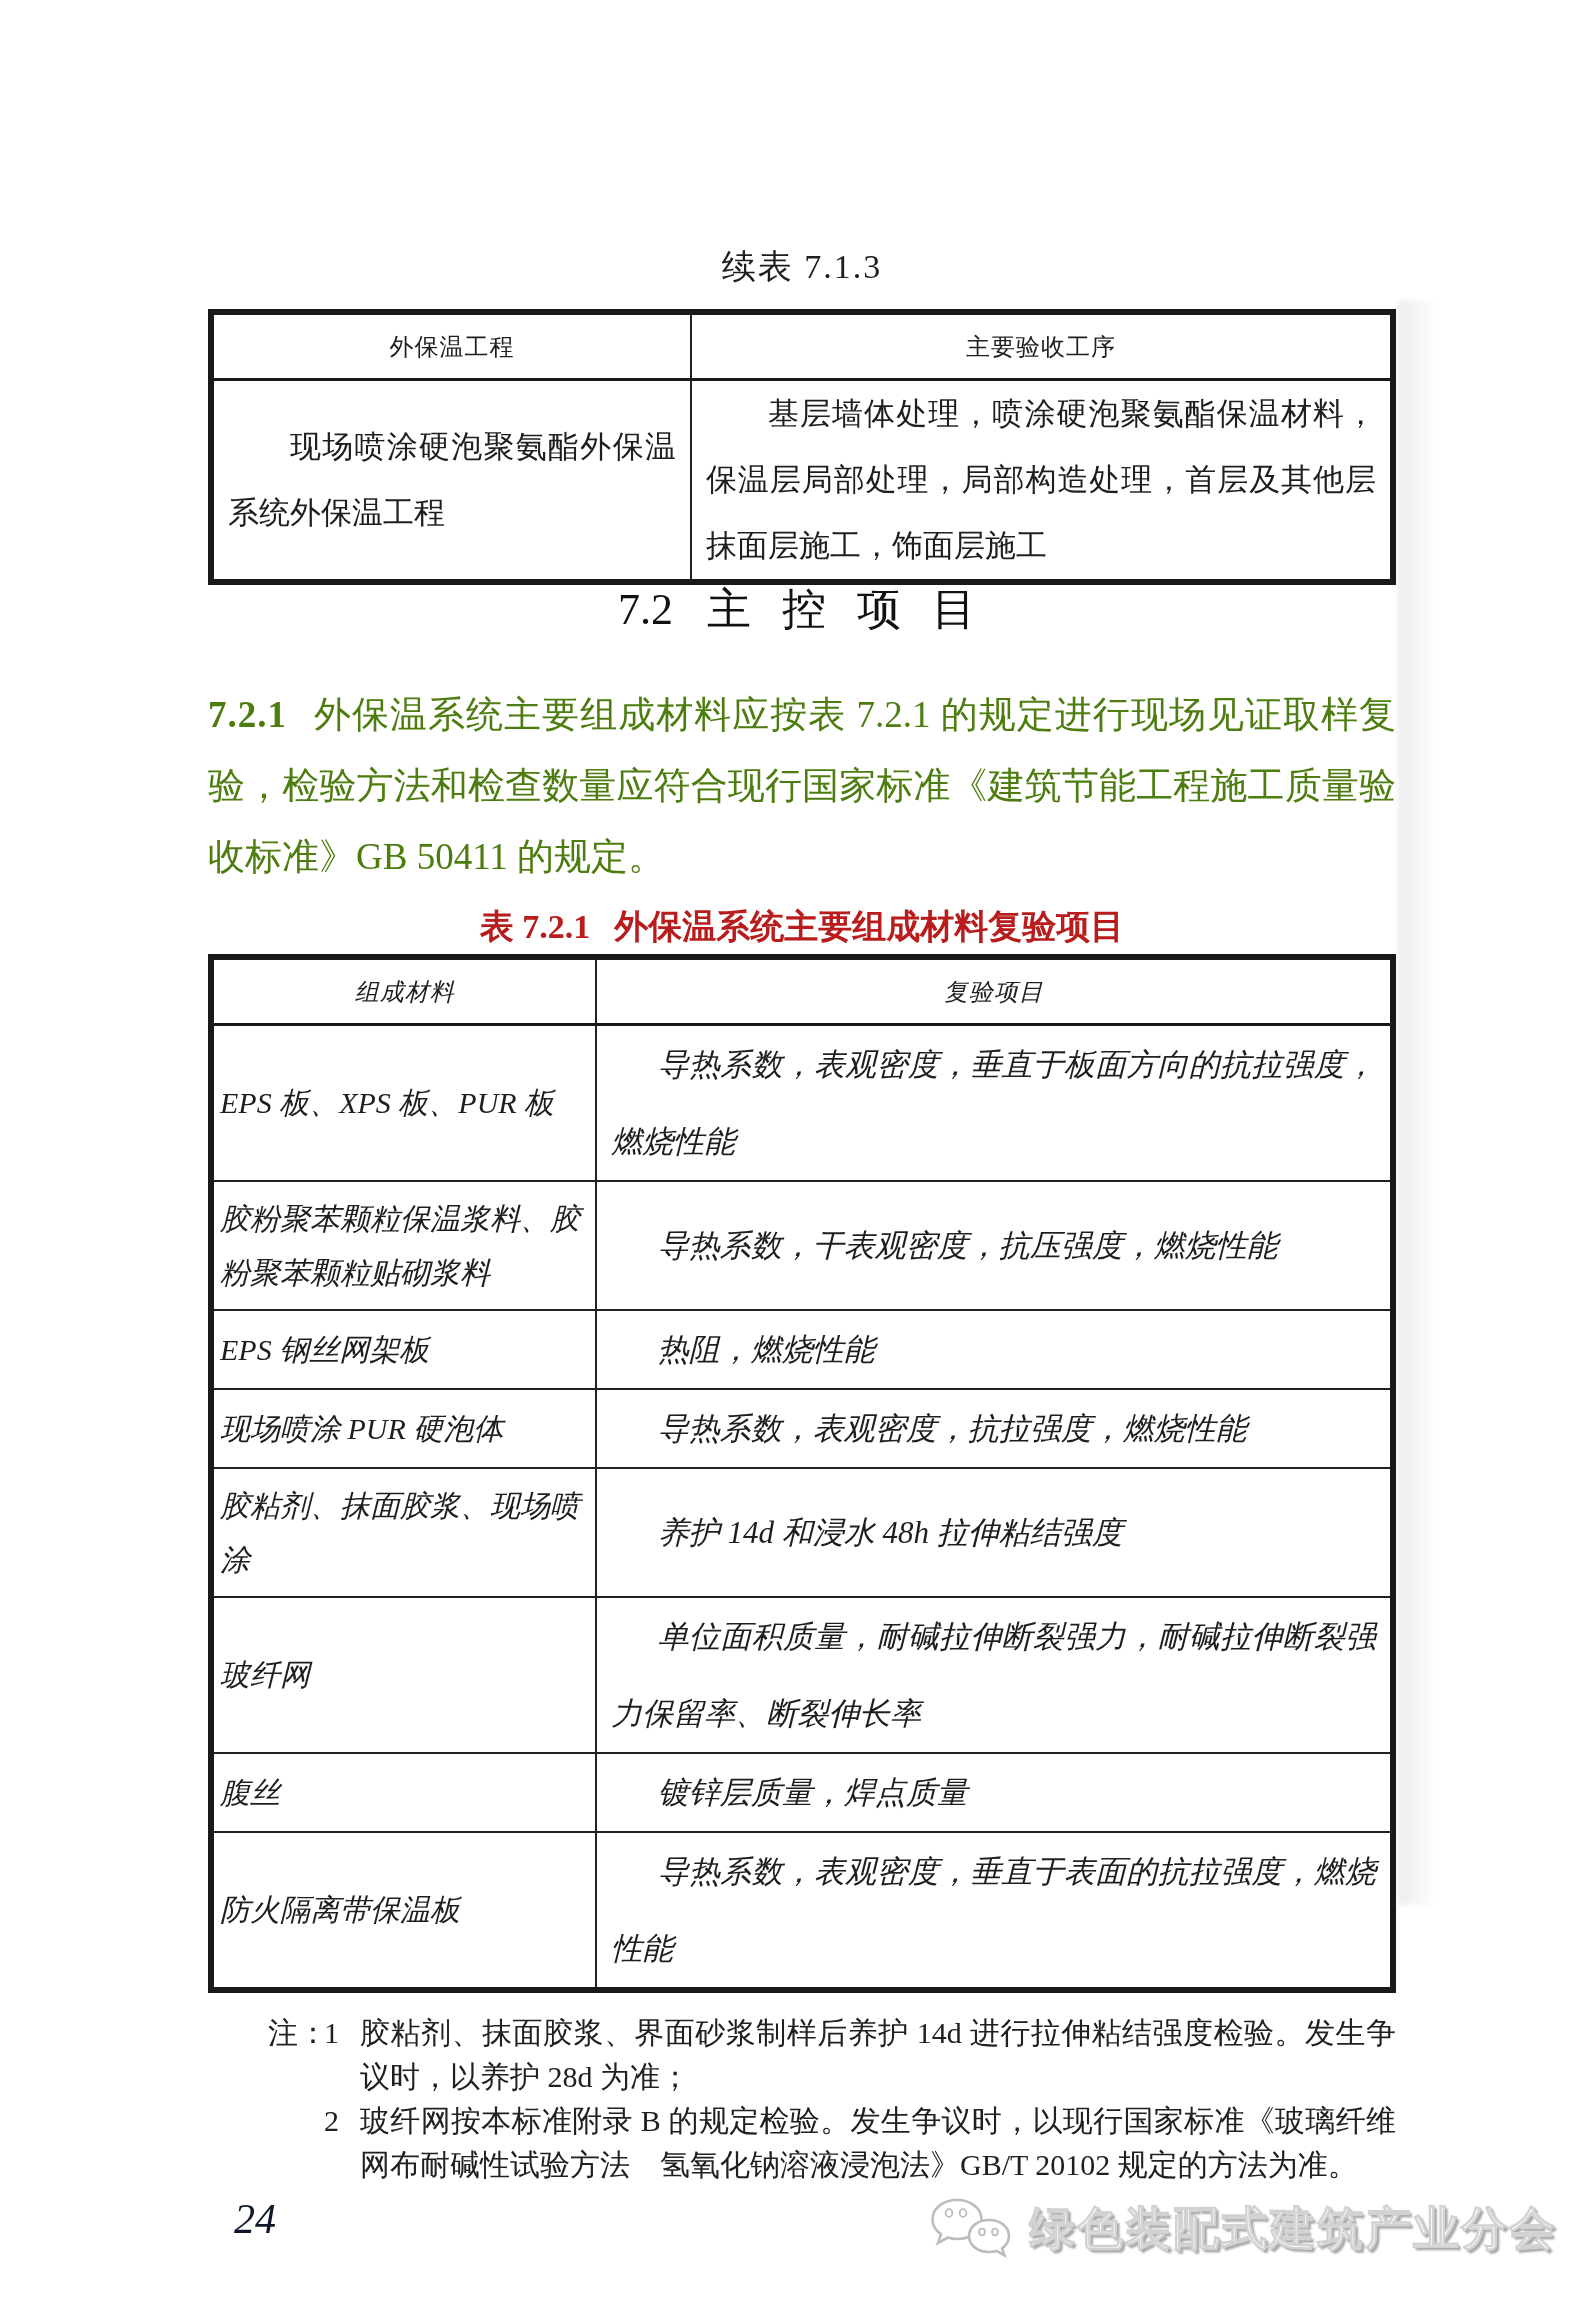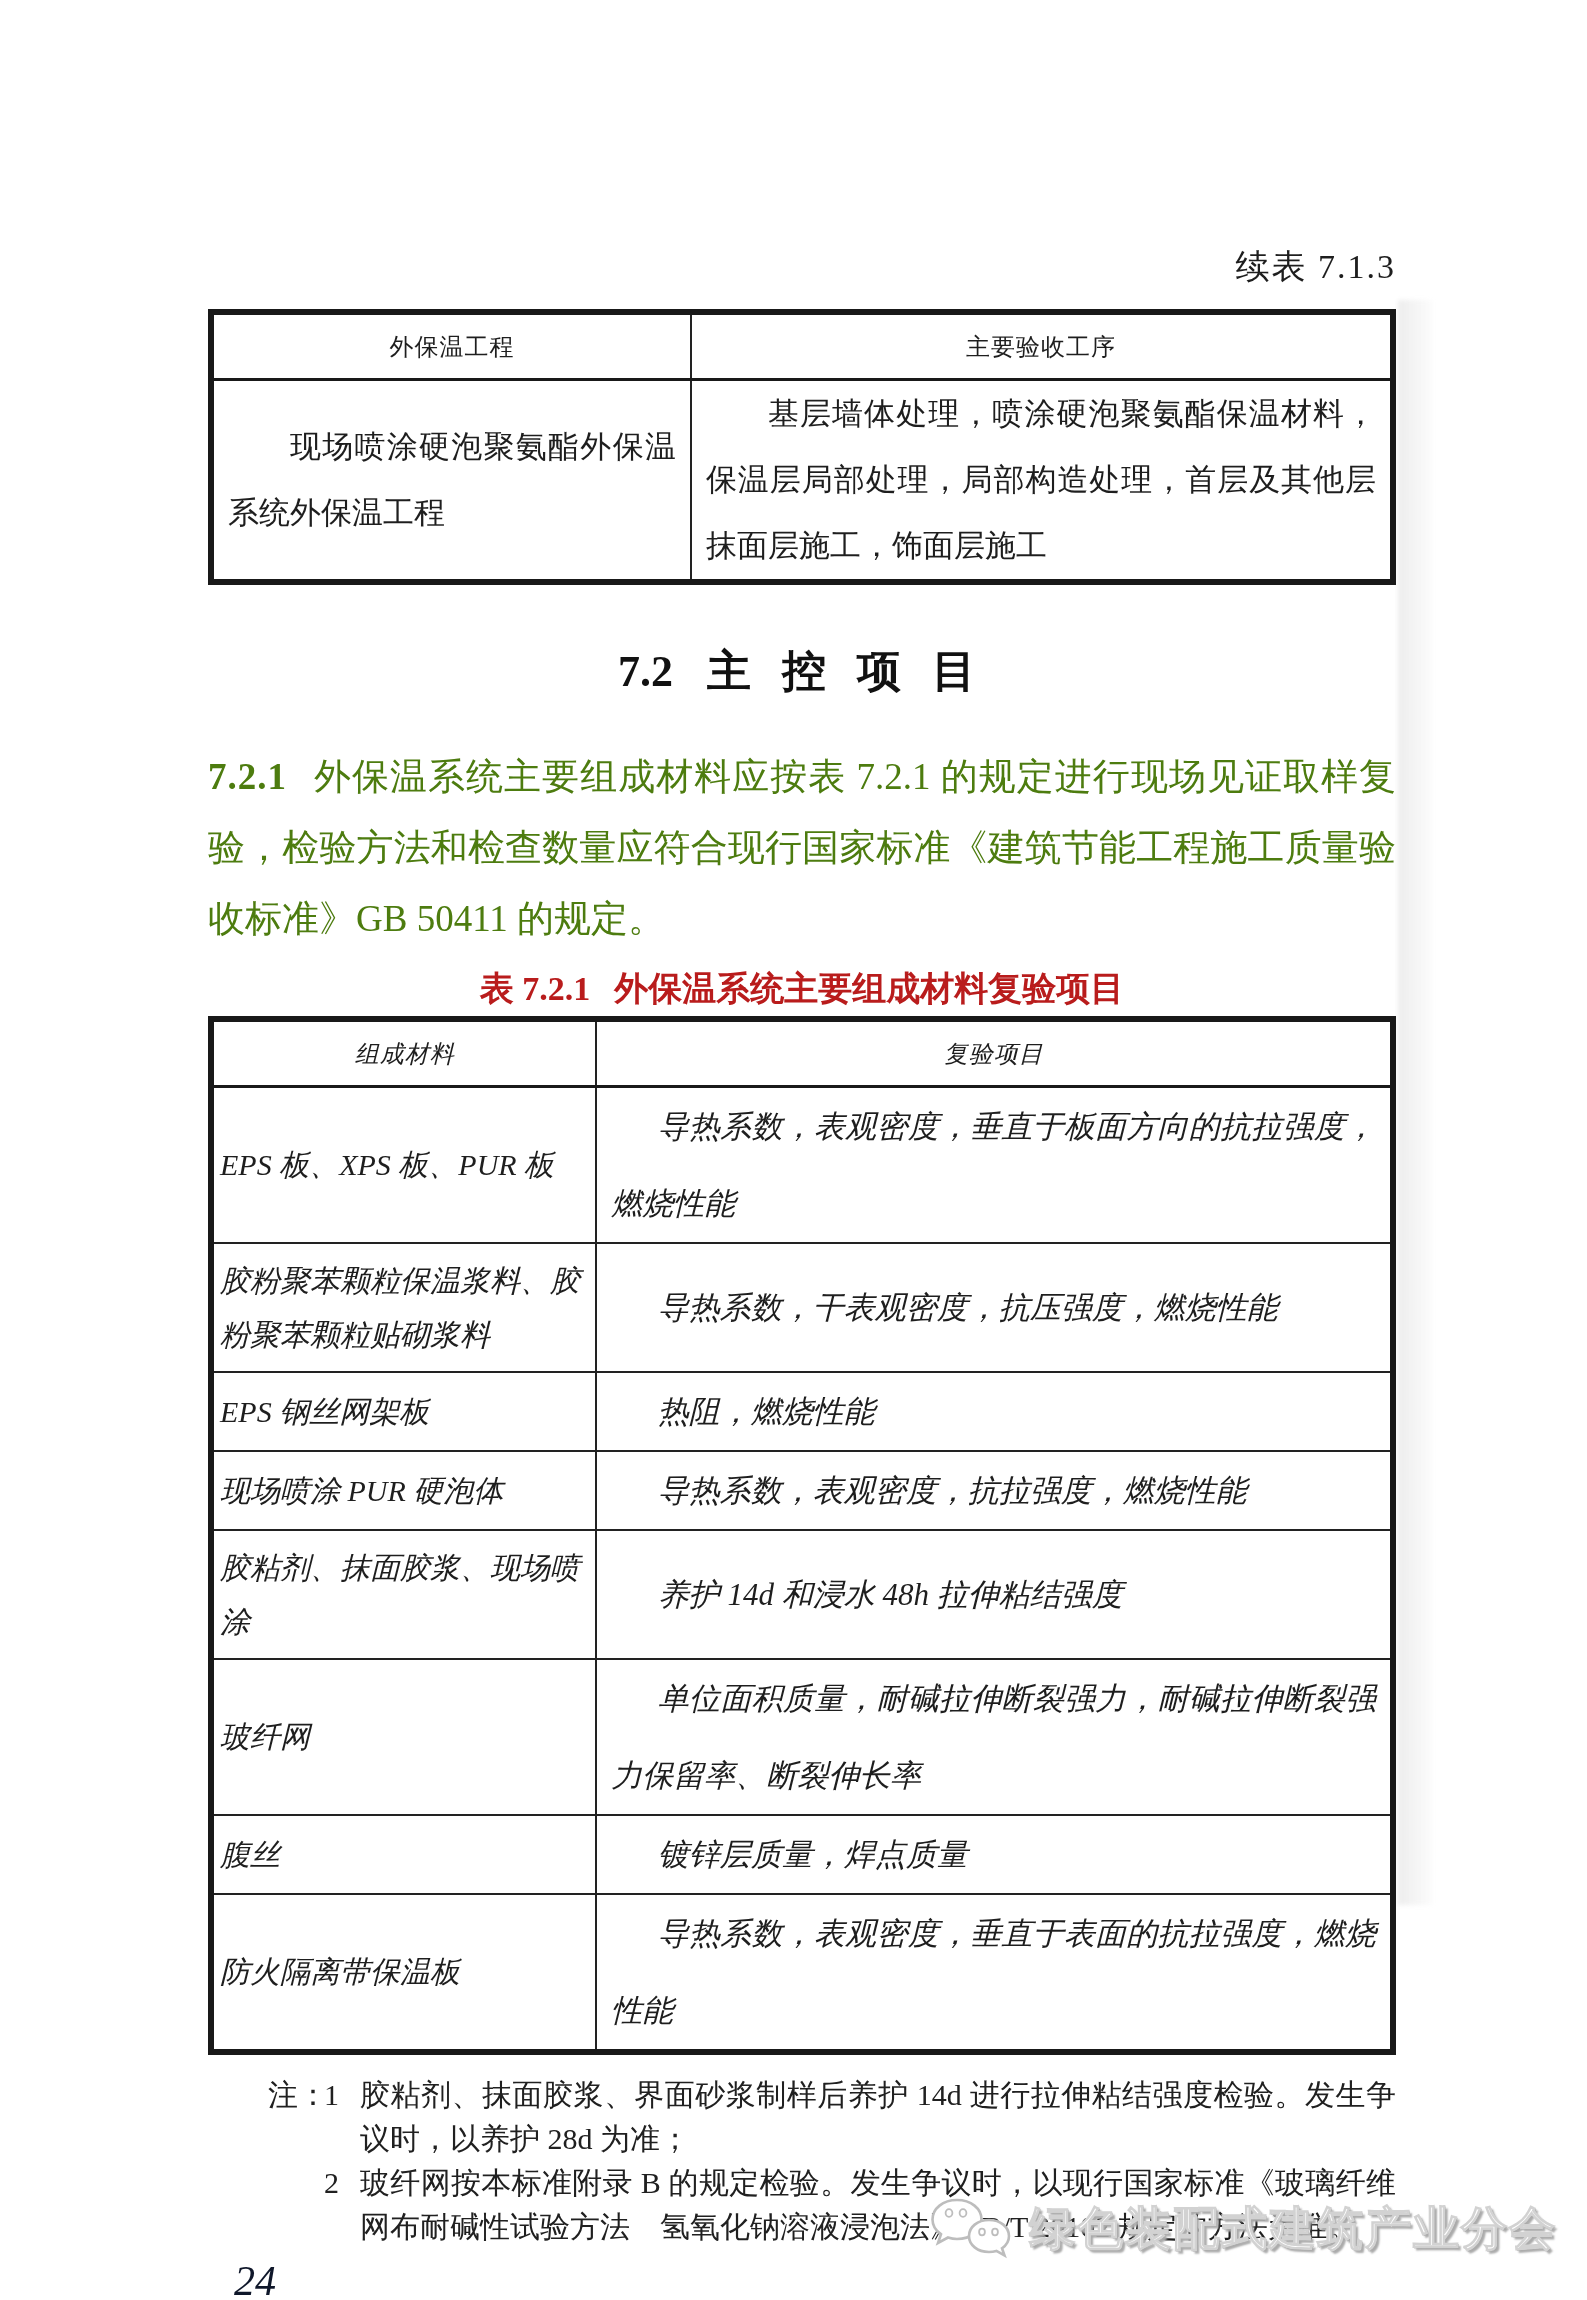--- a/index.html
+++ b/index.html
@@ -20,21 +20,21 @@
   .scan-streak {
     position: absolute;
     left: 1398px; top: 300px;
     width: 34px; height: 1605px;
     background: linear-gradient(to right, rgba(190,190,190,0.28), rgba(230,230,230,0.12));
     filter: blur(2px);
   }
 
   .cont-title {
     padding-top: 243px;
-    text-align: right;
+    text-align: center;
     font-size: 34px;
     line-height: 47px;
     letter-spacing: 2px;
   }
 
   table.t {
     width: 100%;
     border-collapse: collapse;
     table-layout: fixed;
     border: 6px solid #191919;
@@ -81,23 +81,22 @@
   .t2 tr:nth-child(2) td { height: 123px; }
   .t2 tr:nth-child(3) td { height: 127px; }
   .t2 tr:nth-child(4) td { height: 63px; }
   .t2 tr:nth-child(5) td { height: 59px; }
   .t2 tr:nth-child(6) td { height: 127px; }
   .t2 tr:nth-child(7) td { height: 124px; }
   .t2 tr:nth-child(8) td { height: 63px; }
   .t2 tr:nth-child(9) td { height: 123px; }
 
   .sec-heading {
-    margin-top: 62px;
-    text-align: center;
-    font-weight: bold;
+    text-align: center;
+    font-weight: normal;
     font-size: 44px;
     line-height: 50px;
     color: #111;
   }
   .sec-heading .sec-num { margin-right: 34px; }
   .sec-heading .sec-title { letter-spacing: 10px; }
 
   .clause {
     margin: 44px 0 0 0;
     font-size: 37px;

